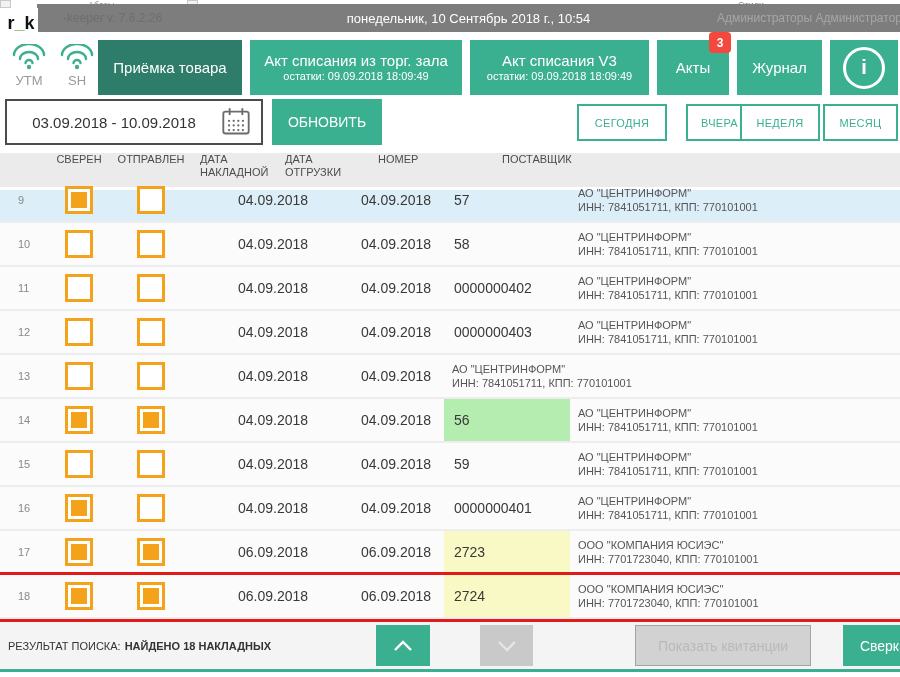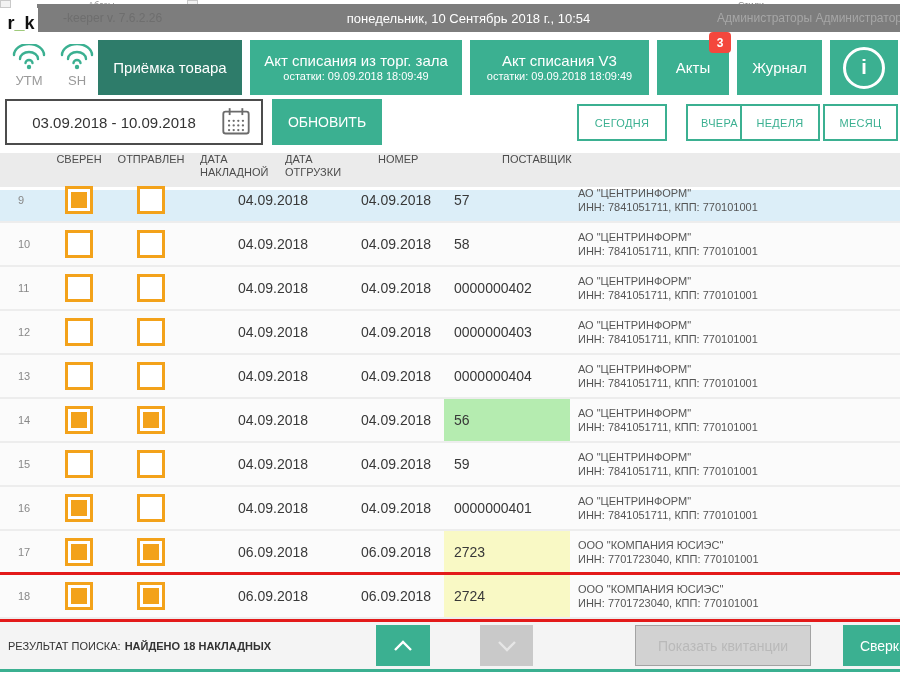--- a/index.html
+++ b/index.html
@@ -268,21 +268,20 @@
       <div class="row-inner">
         <span class="col-num c-rownum">13</span>
         <span class="col-cb1 cb-wrap">
             <span class="cb" data-checked="false"></span>
           </span>
         <span class="col-cb2 cb-wrap">
             <span class="cb" data-checked="false"></span>
           </span>
         <span class="col-d1 c-date">04.09.2018</span>
         <span class="col-d2 c-date">04.09.2018</span>
-        <span class="col-no c-number" data-hl="">0000000404</span>
         <span class="col-sup c-supplier">
           <span>АО "ЦЕНТРИНФОРМ"</span>
           <span>ИНН: 7841051711, КПП: 770101001</span>
         </span>
       </div>
     </div>
 
     <div class="row" data-state="">
       <div class="row-inner">
         <span class="col-num c-rownum">14</span>

